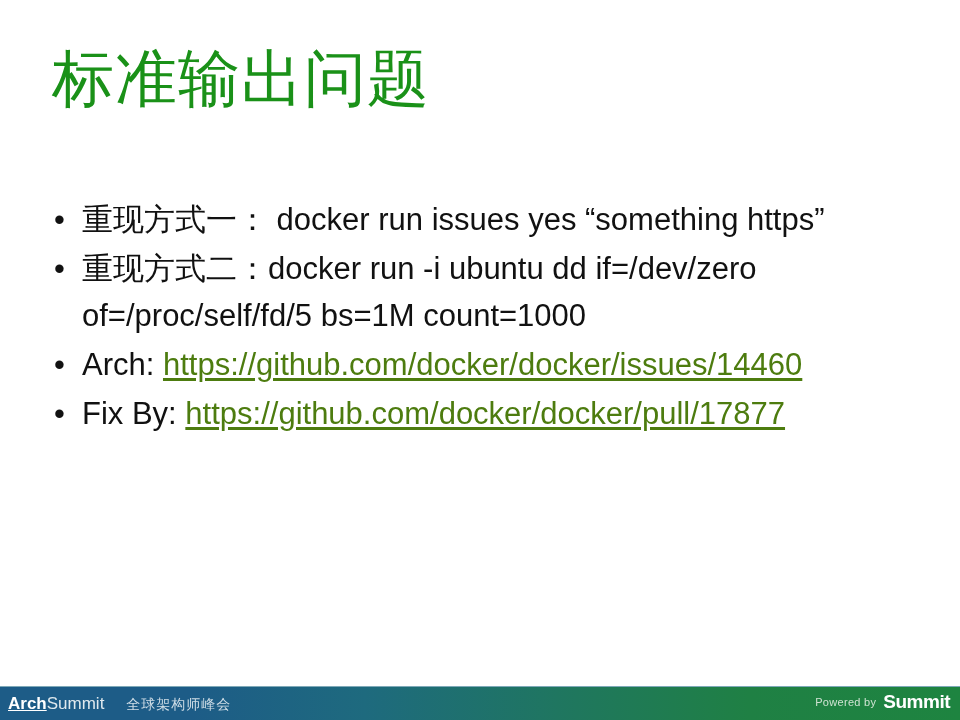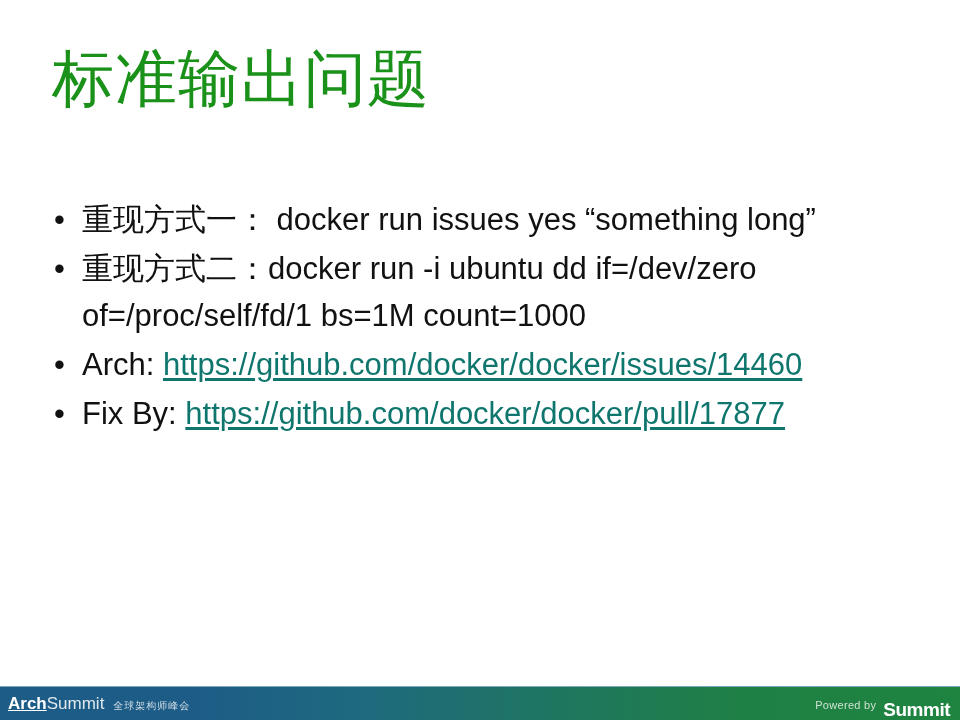--- a/index.html
+++ b/index.html
@@ -44,21 +44,21 @@
   }
   .bullet .dot {
     position:absolute;
     left:6px; top:0;
     font-size:31px;
     line-height:47px;
     color:#111111;
   }
   .bullet .txt { display:inline; }
   .link {
-    color:#0f766e;
+    color:#4d7c0f;
     text-decoration:underline;
     text-underline-offset:3px;
     word-break:break-all;
   }
   .nowrapline { display:block; }
 
   
   #footer {
     position:absolute;
     left:0; bottom:0;
@@ -77,29 +77,30 @@
     position:absolute;
     left:8px; top:6px;
     font-size:17px;
     line-height:22px;
     white-space:nowrap;
     color:#ffffff;
   }
   #footer-brand .arch { font-weight:bold; color:#ffffff;text-decoration:underline; }
   #footer-brand .summit { font-weight:400; color:#dfe9ee; }
   #footer-brand .cn {
-    font-size:10px;
+    font-size:14px;
     color:#cfdde6;
-    margin-left:9px;
+    margin-left:22px;
     letter-spacing:1px;
   }
   #footer-right {
     position:absolute;
-    right:10px; top:12px;
+    right:10px; top:4px;
     display:flex;
+    align-items:center;
     gap:7px;
     white-space:nowrap;
   }
   #footer-right .powered {
     font-size:11px;
     color:#cfe3d2;
     letter-spacing:0.3px;
   }
   #footer-right .infoq {
     font-size:19px;
@@ -113,27 +114,27 @@
 
 <div id="slide">
 
   <div id="title">标准输出问题</div>
 
   <div id="body">
 
     <div class="bullet">
       <span class="dot">•</span>
       <span class="txt nowrapline">重现方式一： docker run issues yes  “something</span>
-      <span class="txt nowrapline">long”</span>
+      <span class="txt nowrapline">https”</span>
     </div>
 
     <div class="bullet">
       <span class="dot">•</span>
       <span class="txt nowrapline">重现方式二：docker run -i ubuntu dd if=/dev/zero</span>
-      <span class="txt nowrapline">of=/proc/self/fd/1 bs=1M count=1000</span>
+      <span class="txt nowrapline">of=/proc/self/fd/5 bs=1M count=1000</span>
     </div>
 
     <div class="bullet">
       <span class="dot">•</span>
       <span class="txt nowrapline">Arch:</span>
       <span class="txt link nowrapline">https://github.com/docker/docker/issues/14460</span>
     </div>
 
     <div class="bullet">
       <span class="dot">•</span>

